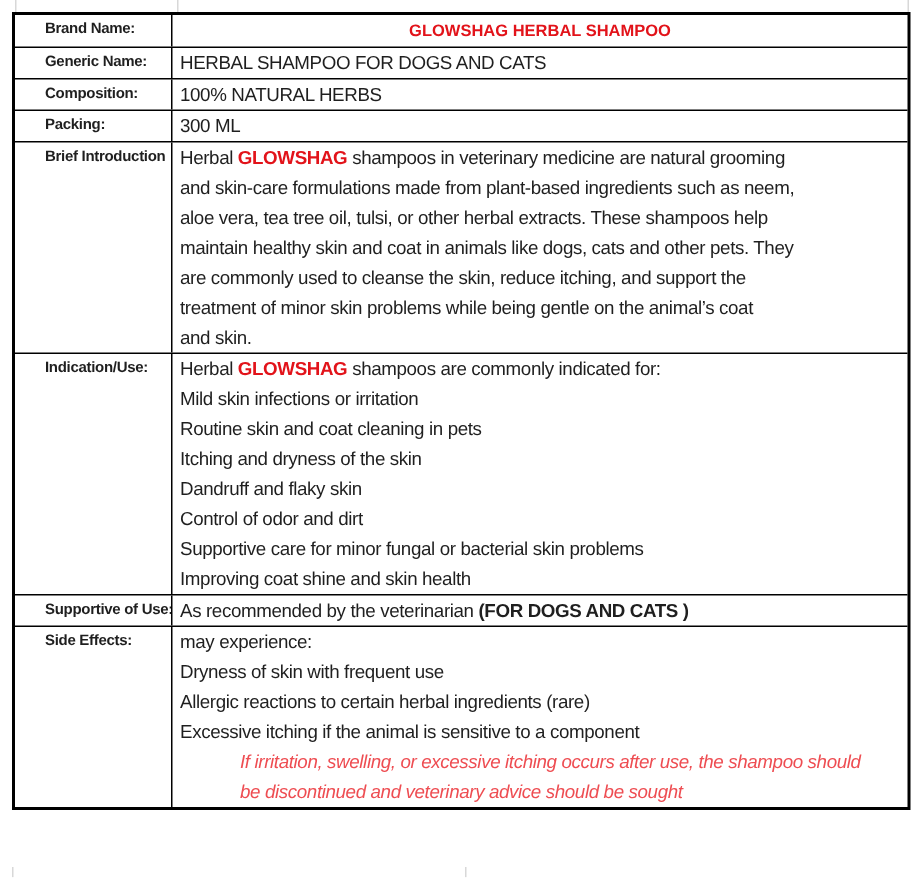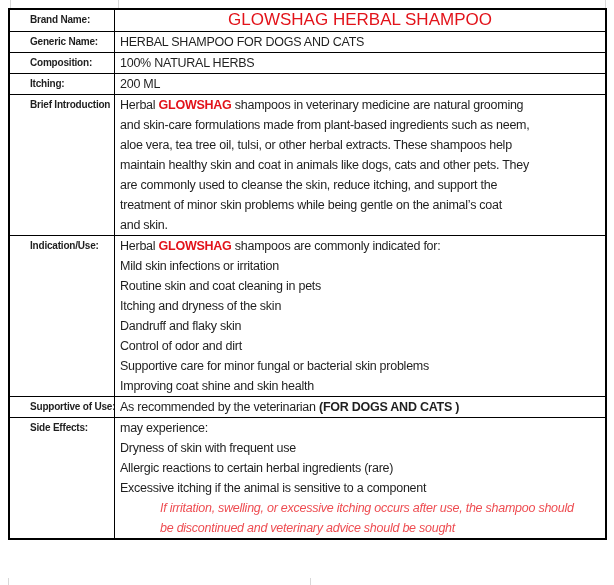--- a/index.html
+++ b/index.html
@@ -56,22 +56,22 @@
     font-size:12.5px;
     letter-spacing:-0.25px;
     white-space:nowrap;
     overflow:hidden;
   }
   .seg-red-bold{color:var(--red);font-weight:bold;}
   .seg-bold{font-weight:bold;}
   .seg-red-italic{color:var(--red-italic);font-style:italic;font-weight:500;margin-left:40px;}
   .seg-title{
     color:var(--red);
-    font-weight:normal;
-    font-size:17px;
+    font-weight:bold;
+    font-size:11px;
     letter-spacing:0;
   }
 </style>
 </head>
 <body>
 
 <div class="page">
 
   <div class="gridline gl-v" style="left:10px;top:0;height:8px;"></div>
   <div class="gridline gl-v" style="left:118px;top:0;height:8px;"></div>
@@ -92,23 +92,23 @@
           <div class="tline"><span>HERBAL SHAMPOO FOR DOGS AND CATS</span></div>
         </div>
       </div>
       <div class="trow">
         <div class="cell label-cell">Composition:</div>
         <div class="cell content-cell">
           <div class="tline"><span>100% NATURAL HERBS</span></div>
         </div>
       </div>
       <div class="trow">
-        <div class="cell label-cell">Itching:</div>
+        <div class="cell label-cell">Packing:</div>
         <div class="cell content-cell">
-          <div class="tline"><span>200 ML</span></div>
+          <div class="tline"><span>300 ML</span></div>
         </div>
       </div>
       <div class="trow">
         <div class="cell label-cell">Brief Introduction</div>
         <div class="cell content-cell">
           <div class="tline"><span>Herbal </span><span class="seg-red-bold">GLOWSHAG</span><span> shampoos in veterinary medicine are natural grooming</span></div>
           <div class="tline"><span>and skin-care formulations made from plant-based ingredients such as neem,</span></div>
           <div class="tline"><span>aloe vera, tea tree oil, tulsi, or other herbal extracts. These shampoos help</span></div>
           <div class="tline"><span>maintain healthy skin and coat in animals like dogs, cats  and other pets. They</span></div>
           <div class="tline"><span>are commonly used to cleanse the skin, reduce itching, and support the</span></div>

